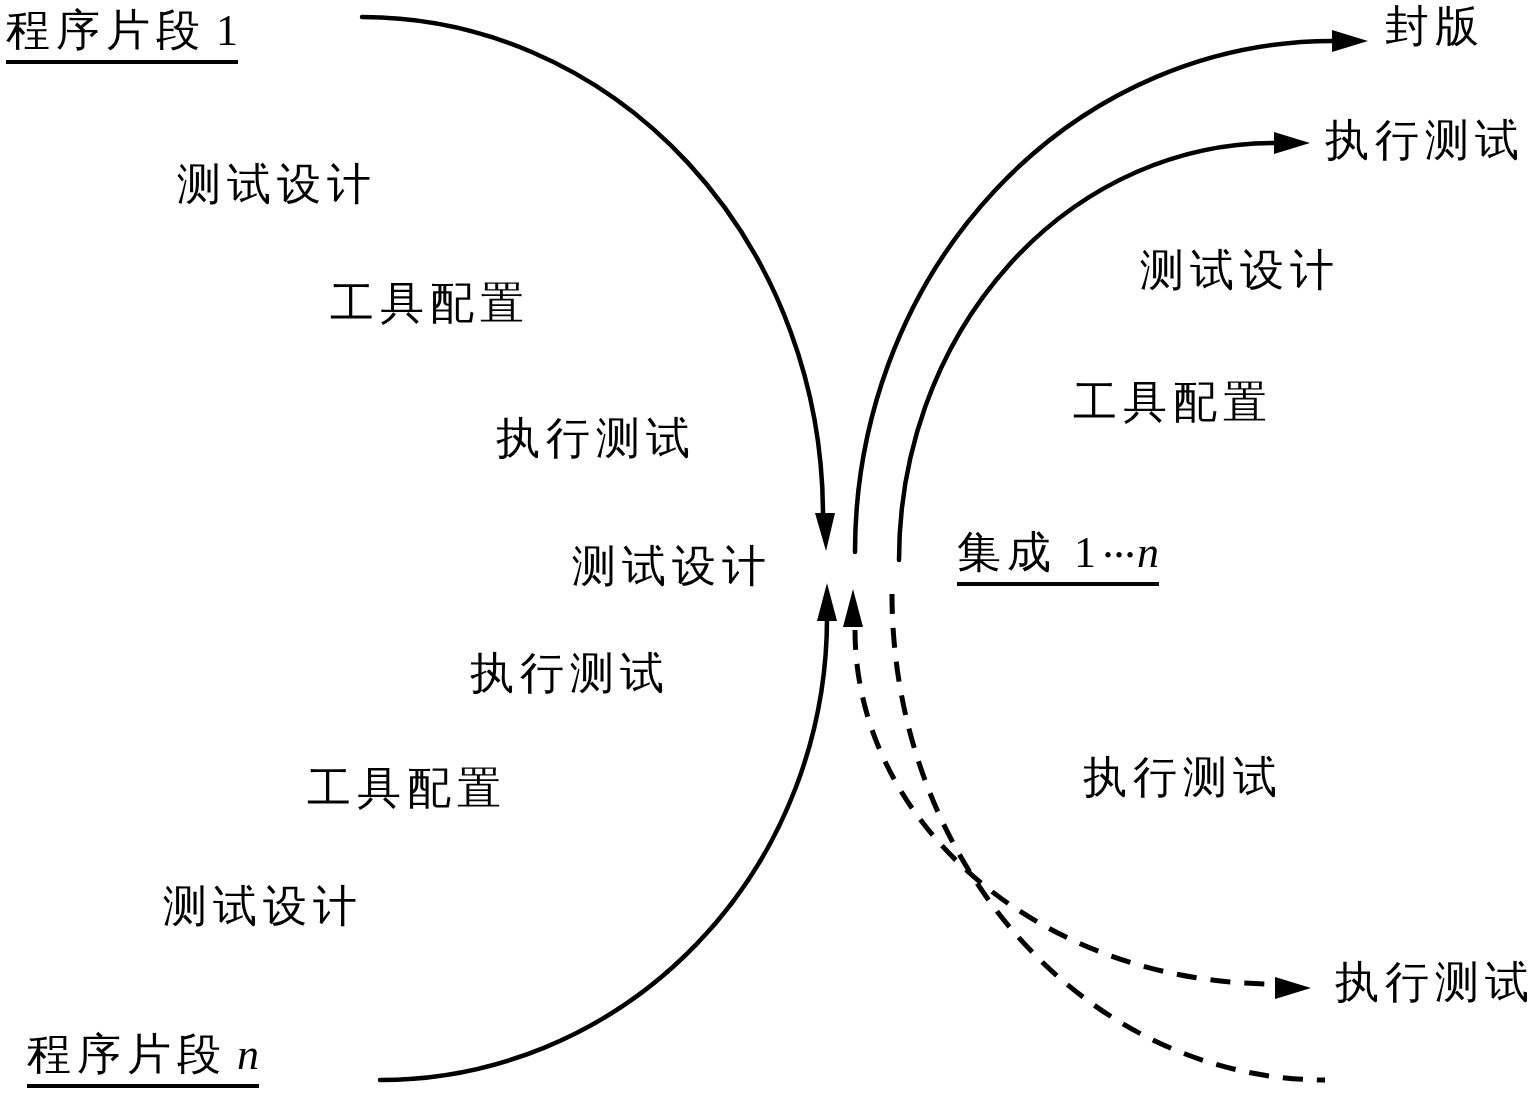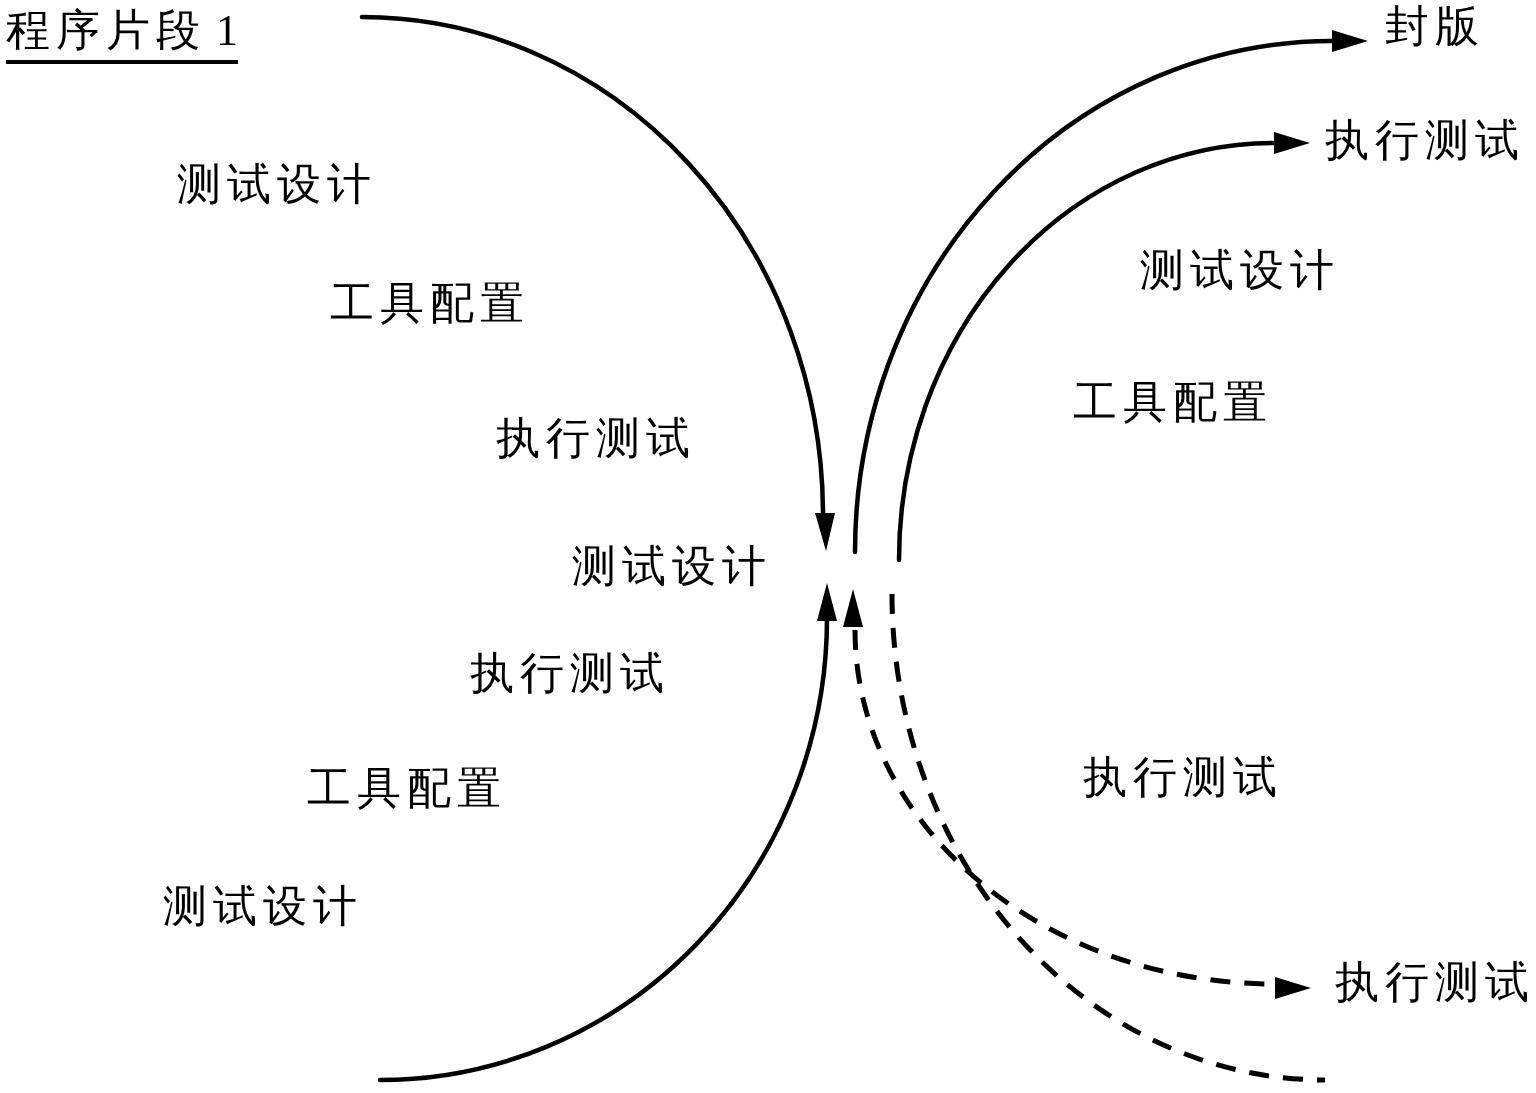--- a/index.html
+++ b/index.html
@@ -90,27 +90,29 @@
   <div class="label" style="left:496px; top:414px">执行测试</div>
 
   <div class="label" style="left:572px; top:542px">测试设计</div>
 
   <div class="label" style="left:470px; top:649px">执行测试</div>
 
   <div class="label" style="left:307px; top:764px">工具配置</div>
 
   <div class="label" style="left:163px; top:882px">测试设计</div>
 
+  <div class="label underlined" style="left:27px; top:1030px"><span>程序片段</span><span class="num var">n</span></div>
 
   <div class="label" style="left:1385px; top:2px">封版</div>
 
   <div class="label" style="left:1325px; top:116px">执行测试</div>
 
   <div class="label" style="left:1140px; top:246px">测试设计</div>
 
   <div class="label" style="left:1073px; top:378px">工具配置</div>
 
+  <div class="label underlined" style="left:957px; top:528px"><span>集成 1</span><span class="dots">•••</span><span class="var">n</span></div>
 
   <div class="label" style="left:1083px; top:753px">执行测试</div>
 
   <div class="label" style="left:1335px; top:958px">执行测试</div>
 
 </div>
 
 </body></html>

